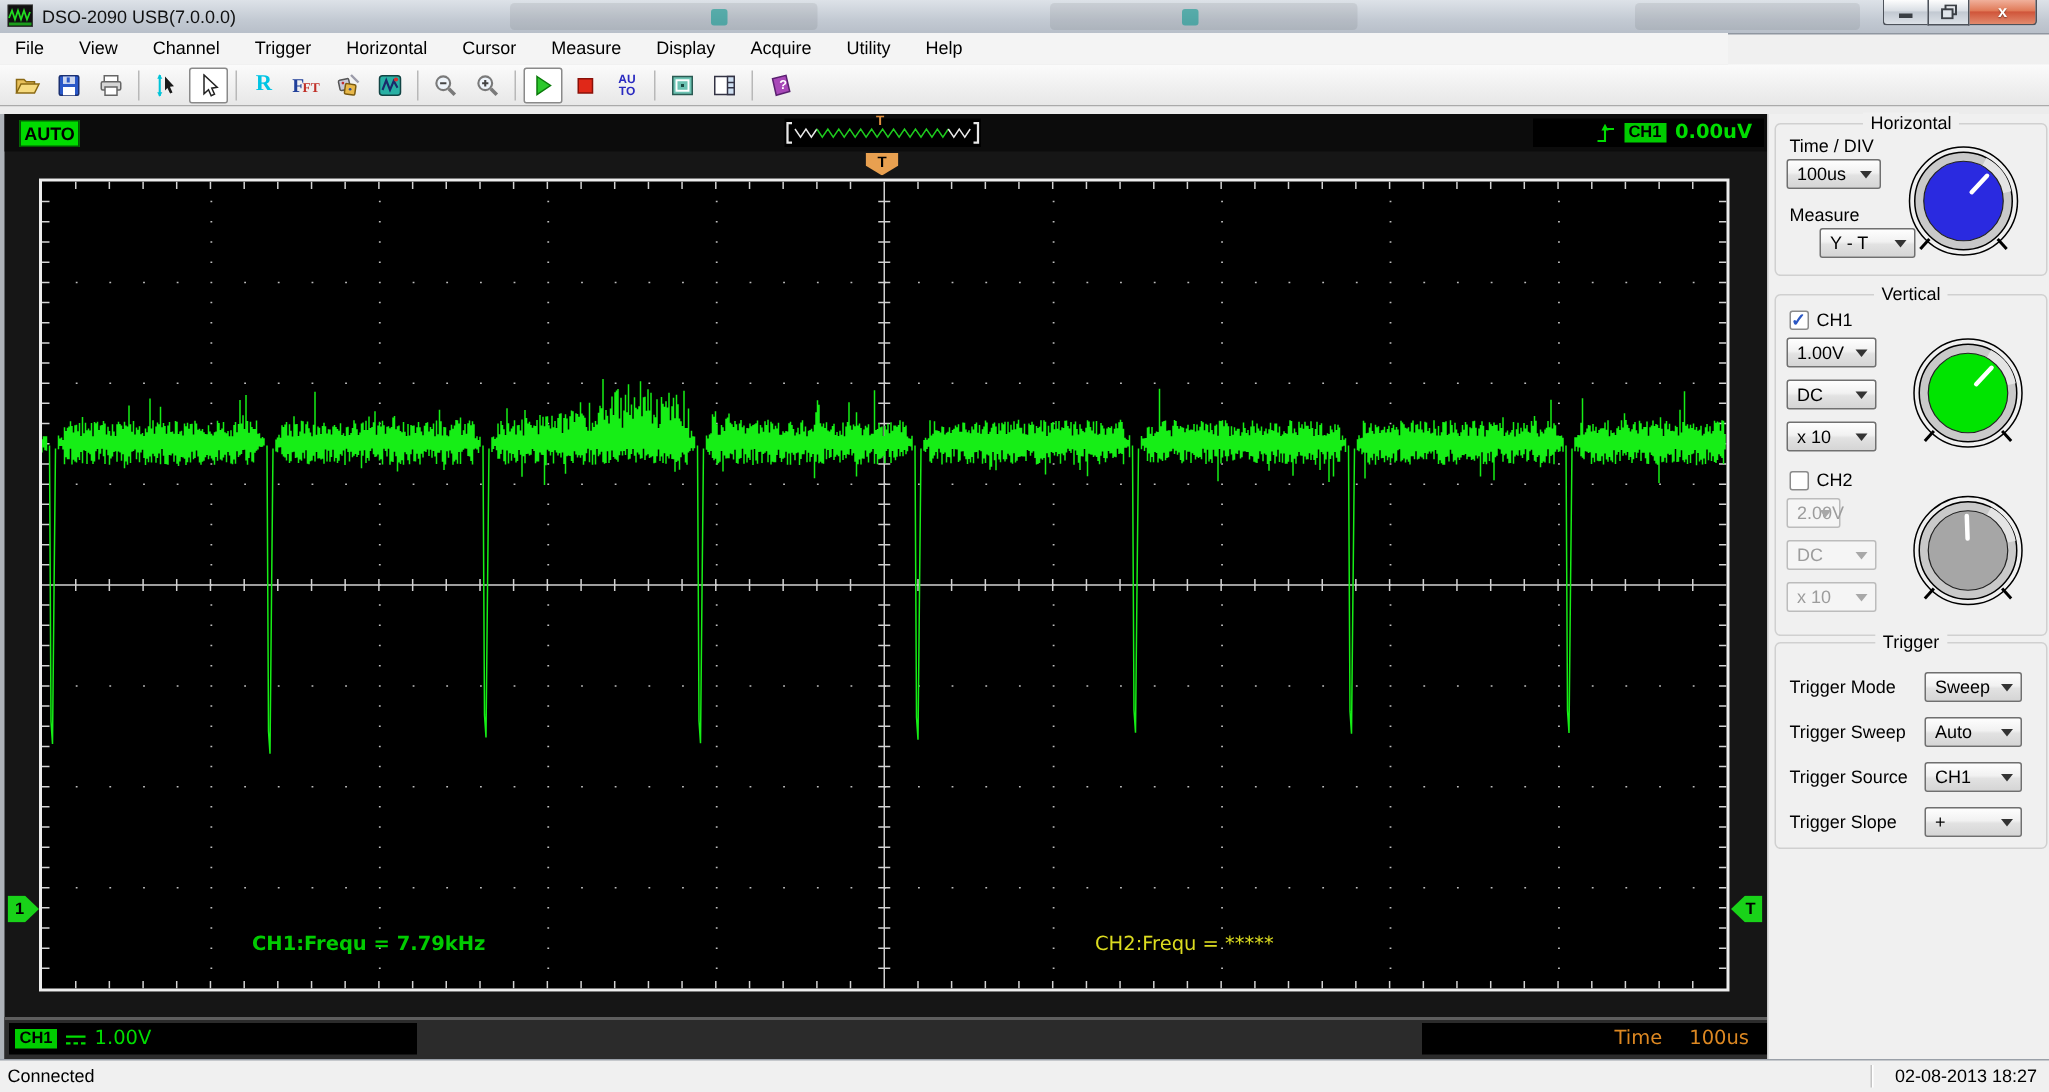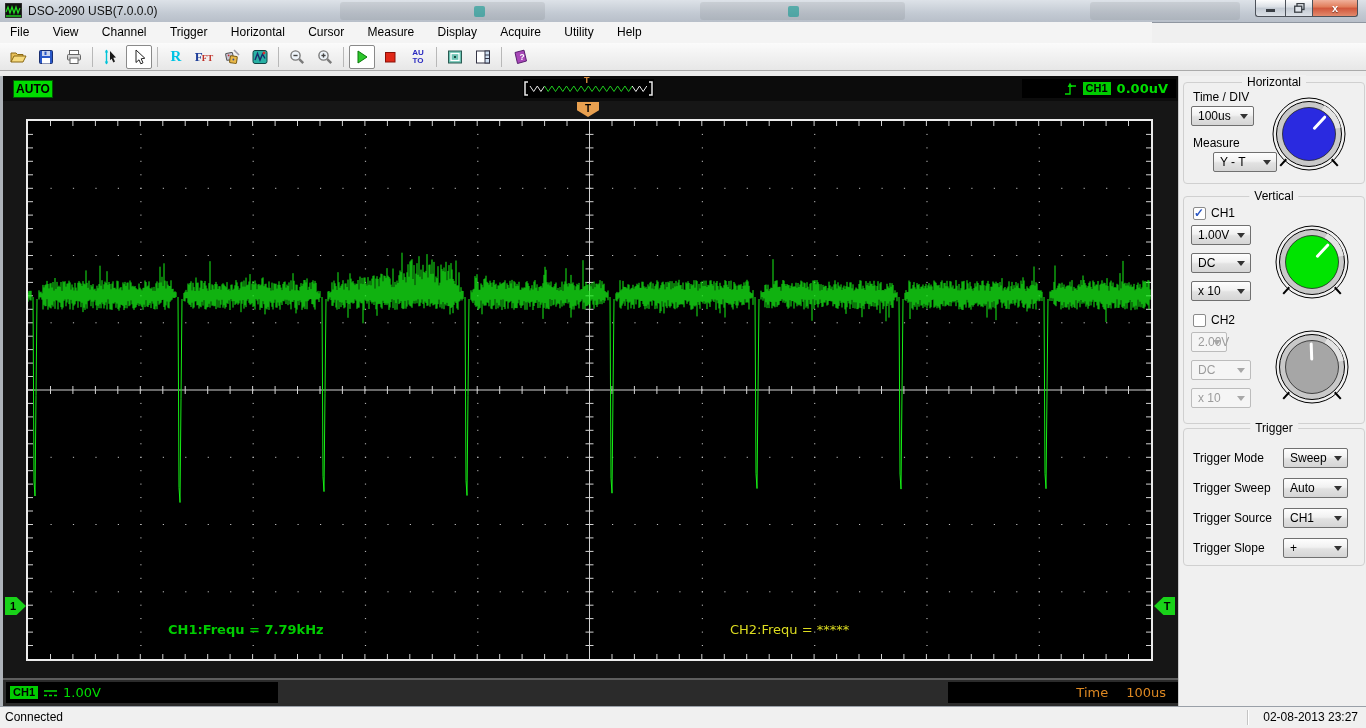--- a/index.html
+++ b/index.html
@@ -380,14 +380,14 @@
     <span class="plabel" style="left:9px;top:82px;">Trigger Source</span>
     <div class="combo" style="left:99px;top:79px;width:65px;">CH1</div>
     <span class="plabel" style="left:9px;top:112px;text-align:right;">Trigger Slope</span>
     <div class="combo" style="left:99px;top:109px;width:65px;">+</div>
   </div>
 </div>
 
 <div id="statusbar">
   <span id="status-left">Connected</span>
   <div id="status-sep"></div>
-  <span id="status-right">02-08-2013 23:27</span>
+  <span id="status-right">02-08-2013 18:27</span>
 </div>
 
 </body></html>

